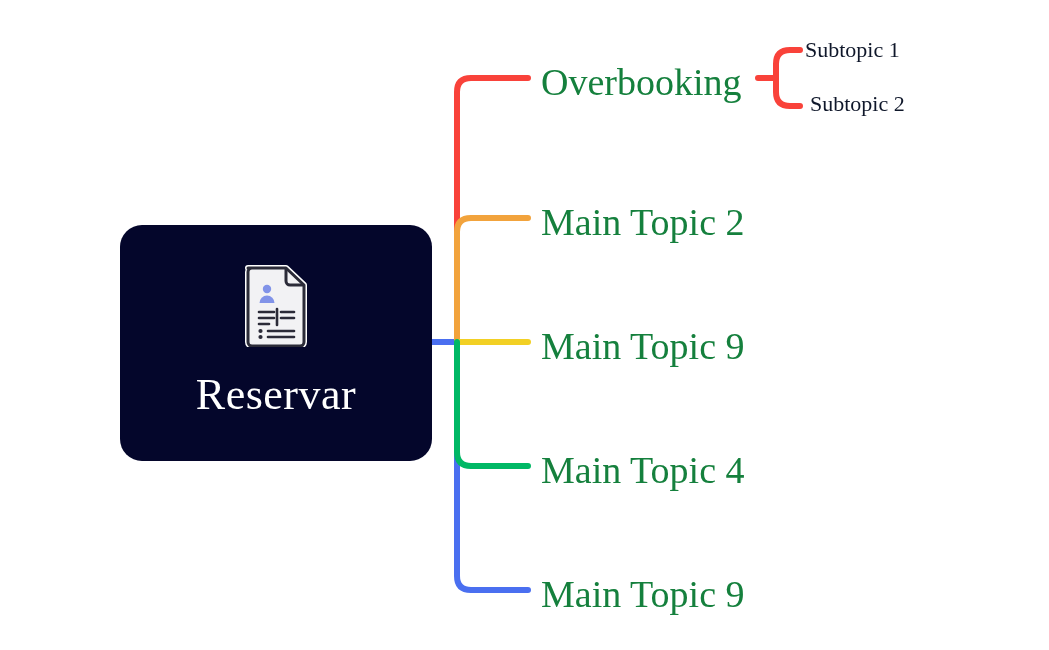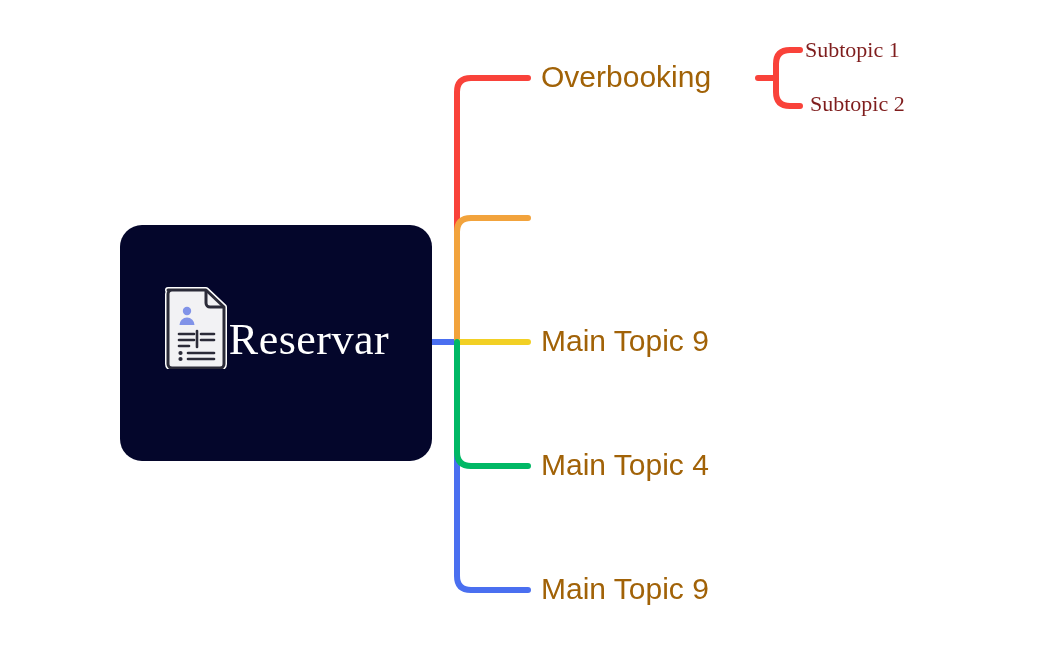--- a/index.html
+++ b/index.html
@@ -8,35 +8,35 @@
     font-family:"Liberation Serif","DejaVu Serif",serif;
     overflow:hidden;position:relative;
   }
   #canvas{position:absolute;left:0;top:0;width:1049px;height:650px;}
 
   .svg-layer{position:absolute;left:0;top:0;width:1049px;height:650px;}
 
   .center-node{
     position:absolute;left:120px;top:225px;width:312px;height:236px;
     background:#04062B;border-radius:22px;
-    display:flex;flex-direction:row;align-items:center;justify-content:center;
+    display:flex;flex-direction:column;align-items:center;justify-content:center;
     box-sizing:border-box;padding-bottom:6px;
   }
   .node-icon{width:66px;height:84px;margin-bottom:26px;}
   .node-title{
     color:#ffffff;font-size:44px;line-height:1;letter-spacing:0.5px;
     font-family:"Liberation Serif","DejaVu Serif",serif;
   }
 
   .topic-label{
-    position:absolute;font-size:30px;color:#a16207;white-space:nowrap;
-    font-family:Liberation Sans, sans-serif;
+    position:absolute;font-size:38px;color:#15803d;white-space:nowrap;
+    font-family:Liberation Serif, serif;
   }
   .subtopic-label{
-    position:absolute;font-size:22px;color:#7f1d1d;white-space:nowrap;
+    position:absolute;font-size:22px;color:#0f172a;white-space:nowrap;
     font-family:"Liberation Serif","DejaVu Serif",serif;
   }
 </style>
 </head>
 <body>
 
 <div id="canvas">
 
   <svg class="svg-layer" viewBox="0 0 1049 650">
 
@@ -76,20 +76,21 @@
           <circle cx="17.5" cy="68" r="2.1"></circle>
           <circle cx="17.5" cy="74" r="2.1"></circle>
         </g>
       </svg>
     </span>
     <span class="node-title">Reservar</span>
   </div>
 
   <div class="topic-label" style="left:541px;top:60px;">Overbooking</div>
 
+  <div class="topic-label" style="left:541px;top:200px;">Main Topic 2</div>
 
   <div class="topic-label" style="left:541px;top:324px;">Main Topic 9</div>
 
   <div class="topic-label" style="left:541px;top:448px;">Main Topic 4</div>
 
   <div class="topic-label" style="left:541px;top:572px;">Main Topic 9</div>
 
   <div class="subtopic-label" style="left:805px;top:37px;">Subtopic 1</div>
 
   <div class="subtopic-label" style="left:810px;top:91px;">Subtopic 2</div>

